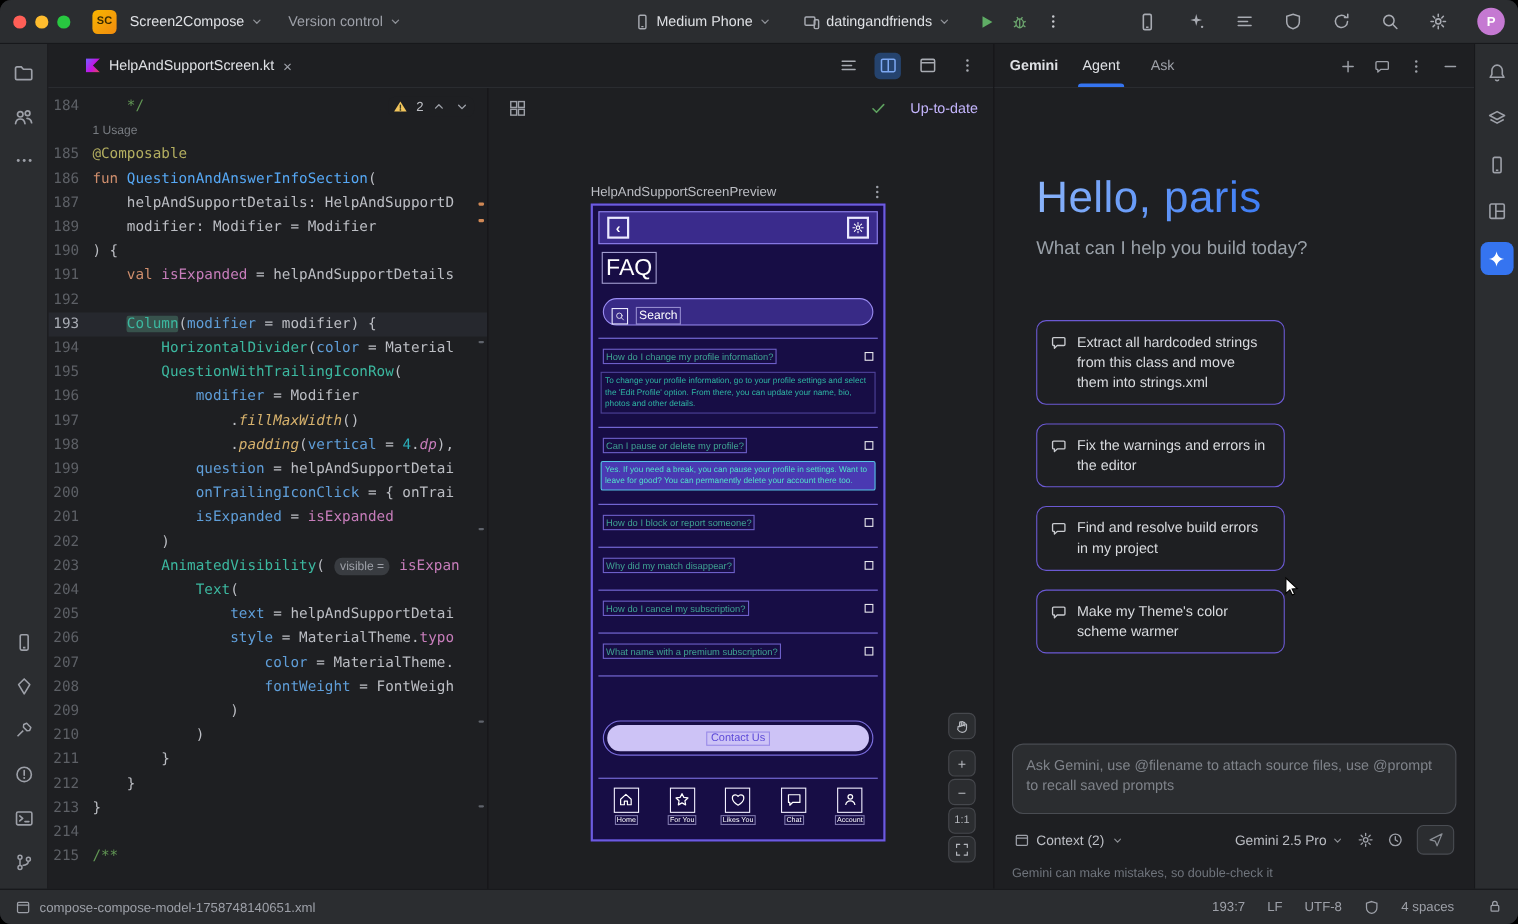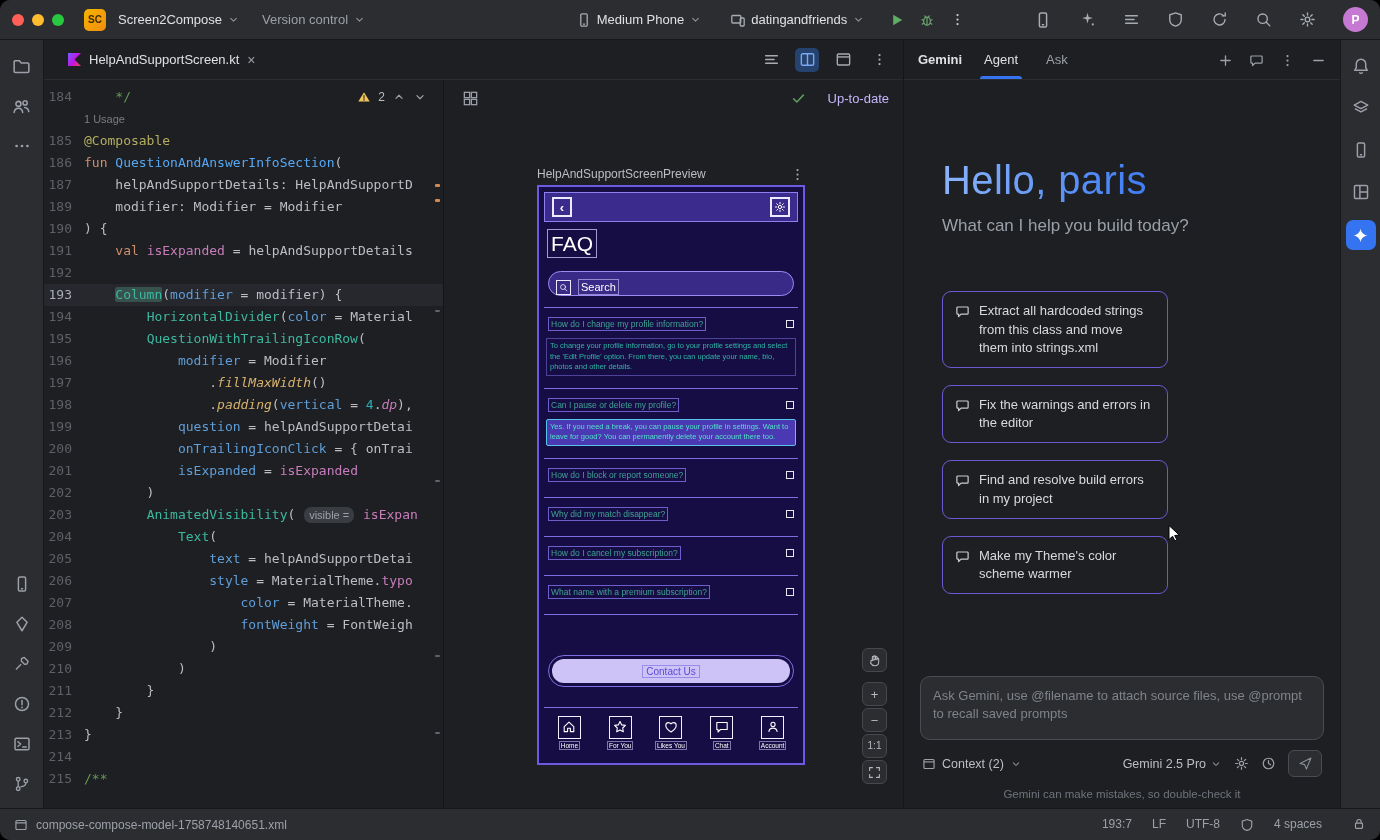--- a/index.html
+++ b/index.html
@@ -27,21 +27,21 @@
   .main { flex:1; display:flex; min-height:0; }
   .strip { background:#2B2D30; display:flex; flex-direction:column; align-items:center; color:#9DA0A8; }
   .left-strip { flex:0 0 44px; border-right:1px solid #17181B; padding:12px 0 10px; gap:12px; }
   .right-strip { flex:0 0 40px; border-left:1px solid #17181B; padding:12px 0 10px; gap:14px; }
   .strip .sbtn { width:28px; height:28px; display:grid; place-items:center; border-radius:6px; }
   .strip .grow { flex:1; }
   .ai-btn { width:30px; height:30px; border-radius:7px; background:#3574F0; color:#FFF; display:grid; place-items:center; }
 
   
   .editor-wrap { flex:1; display:flex; flex-direction:column; min-width:0; }
-  .tabbar { flex:0 0 40px; display:flex; align-items:center; border-bottom:1px solid #2A2C30; padding:0 12px 0 14px; }
+  .tabbar { flex:0 0 40px; display:flex; align-items:center; border-bottom:1px solid #2A2C30; padding:0 12px 0 24px; }
   .tab { display:flex; align-items:center; gap:8px; padding:0 10px; height:100%; }
   .k-icon { width:13px; height:13px; background:linear-gradient(125deg,#7F52FF 10%,#C711E1 55%,#E44857 95%); clip-path:polygon(0 0,100% 0,50% 50%,100% 100%,0 100%); }
   .tab .close { color:#9DA0A8; font-size:14px; line-height:1; }
   .tabbar .ticons { margin-left:auto; display:flex; align-items:center; gap:12px; color:#A8ABB2; }
   .ticons .tb-btn.active { background:#25436E; color:#7CA8F2; }
 
   .editor-body { flex:1; display:flex; min-height:0; }
 
   
   .code-pane { flex:0 0 400px; position:relative; overflow:hidden; border-right:1px solid #141517; }
@@ -112,21 +112,21 @@
   .g-sub { margin:12px 0 0 22px; font-size:17px; line-height:1.32; color:#99A0A8; max-width:322px; }
   .g-cards { margin:54px 0 0 22px; display:flex; flex-direction:column; gap:17px; width:226px; }
   .g-card { border:1px solid #6B59D3; border-radius:9px; padding:10px 12px; display:flex; align-items:flex-start; gap:9px; font-size:13px; line-height:1.4; color:#D8DADE; }
   .g-card .ic { flex:none; margin-top:2px; color:#C9CBD0; }
   .g-input { margin-top:auto; border:1px solid #494C52; background:#2B2D30; border-radius:10px; min-height:64px; padding:10px 12px; font-size:13px; line-height:1.4; color:#7F838A; }
   .g-controls { display:flex; align-items:center; margin-top:10px; gap:12px; font-size:12.5px; color:#BCBEC4; padding:0 2px; }
   .g-chip { display:flex; align-items:center; gap:6px; }
   .g-model { margin-left:auto; display:flex; align-items:center; gap:4px; }
   .g-cicon { color:#9DA0A8; display:grid; place-items:center; }
   .g-send { width:34px; height:27px; border:1px solid #494C52; background:#2B2D30; border-radius:6px; display:grid; place-items:center; color:#8A8E95; }
-  .g-disc { margin-top:11px; text-align:center; font-size:11.5px; color:#6F747C; }
+  .g-disc { margin-top:11px; text-align:left; font-size:11.5px; color:#6F747C; }
 
   
   .statusbar { flex:0 0 32px; background:#2B2D30; border-top:1px solid #17181B; display:flex; align-items:center; padding:0 14px; font-size:12px; color:#9DA0A8; }
   .statusbar .fname { margin-left:8px; }
   .sb-right { margin-left:auto; display:flex; align-items:center; }
   .sb-item { margin-left:20px; }
   .sb-lock { margin-left:30px; display:grid; place-items:center; }
 </style>
 </head>
 <body>

